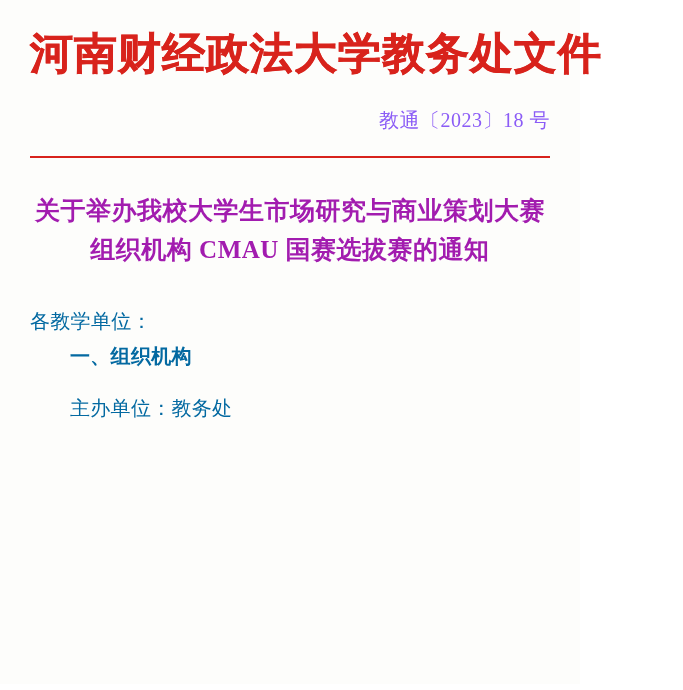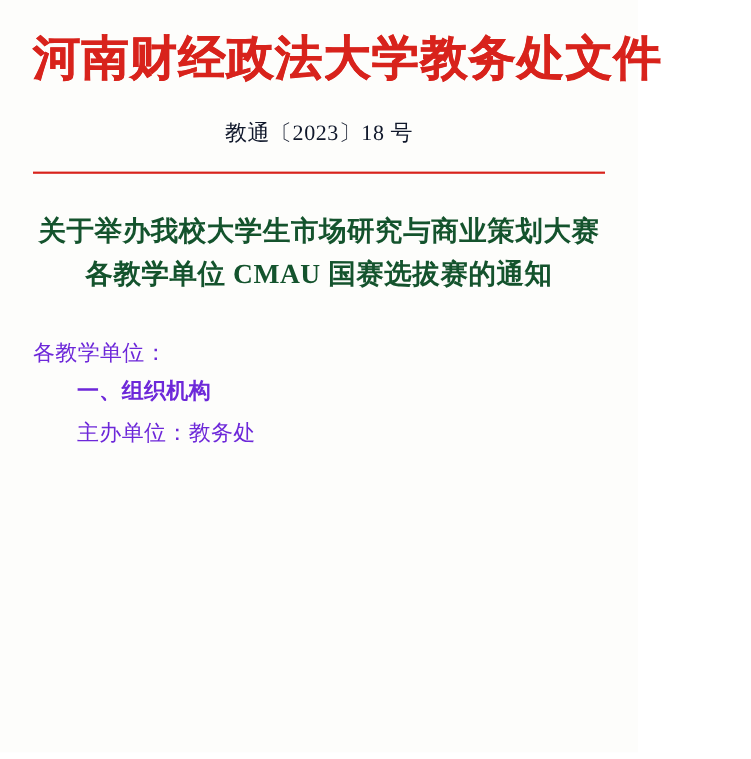--- a/index.html
+++ b/index.html
@@ -31,69 +31,69 @@
     color: #d8231c;
     font-family: "DejaVu Serif", "Liberation Serif", serif;
     font-weight: bold;
     font-size: 43px;
     letter-spacing: 1px;
     line-height: 1.1;
     white-space: nowrap;
     -webkit-text-stroke: 0.6px #d8231c;
   }
   .doc-number {
-    text-align: center;
+    text-align: right;
     font-size: 20px;
-    color: #0f172a;
+    color: #8b5cf6;
     margin-top: 26px;
     letter-spacing: 0.5px;
   }
   .red-rule {
     margin-top: 22px;
     height: 2px;
     background: #d8231c;
     width: 100%;
   }
   .title-block {
     margin-top: 34px;
     text-align: center;
     font-size: 25px;
     font-weight: bold;
     line-height: 1.55;
     letter-spacing: 0.5px;
-    color: #14532d;
+    color: #a21caf;
   }
   .title-line {
     display: block;
     white-space: nowrap;
   }
   .body-block {
     margin-top: 34px;
     font-size: 20px;
     line-height: 1.78;
-    color: #6d28d9;
+    color: #0369a1;
     letter-spacing: 0.3px;
   }
   .salutation {
     text-align: left;
   }
   .para {
     text-align: justify;
     text-justify: inter-ideograph;
     text-indent: 2em;
     margin-top: 2px;
   }
   .section-heading {
     font-weight: bold;
     text-indent: 2em;
     margin-top: 0;
   }
   .kv-line {
     text-indent: 2em;
-    margin-top: 2px;
+    margin-top: 16px;
   }
   .clip-bottom {
     position: absolute;
     left: 0;
     bottom: 0;
     width: 100%;
     height: 6px;
     background: #ffffff;
   }
 </style>
@@ -105,21 +105,21 @@
   <div class="masthead">
     <div class="masthead-title">河南财经政法大学教务处文件</div>
   </div>
 
   <div class="doc-number">教通〔2023〕18 号</div>
 
   <div class="red-rule"></div>
 
   <div class="title-block">
     <span class="title-line">关于举办我校大学生市场研究与商业策划大赛</span>
-    <span class="title-line">各教学单位 CMAU 国赛选拔赛的通知</span>
+    <span class="title-line">组织机构 CMAU 国赛选拔赛的通知</span>
   </div>
 
   <div class="body-block">
     <div class="salutation">各教学单位：</div>
 
 
     <div class="section-heading">一、组织机构</div>
 
     <div class="kv-line">主办单位：教务处</div>
 

